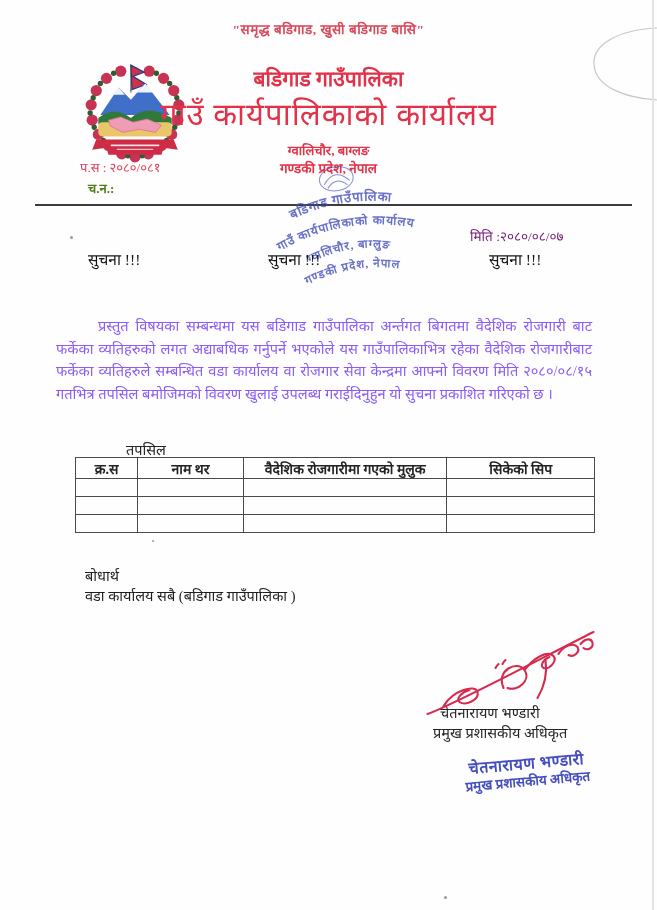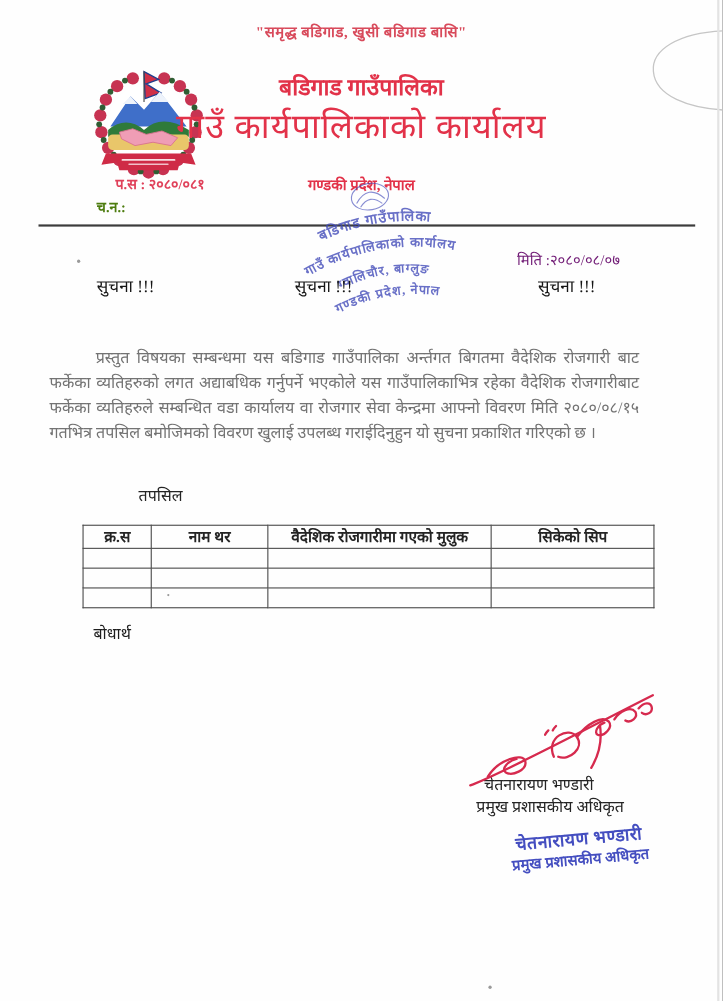--- a/index.html
+++ b/index.html
@@ -10,36 +10,36 @@
     color:#1e1e1e;
   }
   .abs{position:absolute;}
   .centered{left:0;width:657px;text-align:center;}
   
   .slogan{top:20px;font-size:13.5px;font-weight:600;color:#d84a5b;letter-spacing:.5px;}
   .muni-name{top:64px;font-size:21px;font-weight:700;color:#e23249;}
   .office-name{top:92px;font-size:31px;font-weight:500;color:#e23249;letter-spacing:1px;}
   .addr1{top:141px;font-size:13px;font-weight:700;color:#e23249;}
   .addr2{top:159px;font-size:13.5px;font-weight:700;color:#e23249;}
-  .refno{left:105px;top:158px;font-size:13px;font-weight:700;color:#e0415a;}
+  .refno{left:80px;top:158px;font-size:13px;font-weight:400;color:#e0415a;}
   .chano{left:88px;top:179px;font-size:13px;font-weight:700;color:#4d7c0f;}
   .rule{left:35px;top:204px;width:597px;height:2px;background:#3c3c3c;}
   
   .round-stamp{left:250px;top:158px;transform:rotate(-10deg);opacity:.78;z-index:5;}
   
   .date-line{left:470px;top:227px;font-size:13.5px;color:#701a75;}
   .notice-word{top:248px;font-size:15.5px;font-weight:400;color:#151515;}
   .nw-left{left:88px;} .nw-center{left:268px;z-index:6;} .nw-right{left:489px;}
   .subject{top:293px;font-size:15px;font-weight:600;}
-  .body-par{left:45px;top:315px;width:536px;font-size:14.6px;line-height:22.6px;
-    text-align:justify;text-indent:42px;color:#737373;}
+  .body-par{left:56px;top:315px;width:536px;font-size:14.6px;line-height:22.6px;
+    text-align:justify;text-indent:42px;color:#8b5cf6;}
   
   .tapasil{left:85px;top:439px;font-size:14.5px;color:#242424;margin-left:41px;}
   table.sched{position:absolute;left:75px;top:457px;width:520px;border-collapse:collapse;
-    font-size:14px;color:#242424;margin-top:20px;}
+    font-size:14px;color:#242424;}
   table.sched th,table.sched td{border:1px solid #4a4a4a;padding:0 4px;font-weight:600;}
   table.sched th{height:20px;text-align:center;}
   table.sched td{height:17px;}
   .col-sn{width:56px;} .col-name{width:104px;} .col-country{width:208px;} .col-skill{width:148px;}
   
   .cc-label{left:85px;top:565px;font-size:14.5px;}
   .cc-to{left:85px;top:585px;font-size:14.5px;}
   
   .sig-svg{left:423px;top:626px;z-index:4;}
   .sig-name{left:440px;top:702px;font-size:14.5px;color:#242424;}
@@ -118,20 +118,21 @@
 
     <path d="M12,78 L88,78 L92,88 L78,86 L76,93 L24,93 L22,86 L8,88 Z" fill="#cf2b46"></path>
     <g fill="#ffffff">
       <rect x="26" y="83" width="48" height="1.6" rx="0.8" opacity="0.85"></rect>
       <rect x="32" y="87" width="36" height="1.3" rx="0.6" opacity="0.7"></rect>
     </g>
   </svg>
 
   <div class="abs centered muni-name">बडिगाड गाउँपालिका</div>
   <div class="abs centered office-name">गाउँ कार्यपालिकाको कार्यालय</div>
+  <div class="abs centered addr1">ग्वालिचौर, बाग्लङ</div>
   <div class="abs centered addr2">गण्डकी प्रदेश, नेपाल</div>
   <div class="abs refno">प.स : २०८०/०८१</div>
   <div class="abs chano">च.न.:</div>
 
   <div class="abs rule"></div>
 
   <svg class="abs round-stamp" width="190" height="140" viewBox="0 0 190 140">
     <defs>
       <path id="arcA" d="M8,66 Q95,24 182,66"></path>
       <path id="arcB" d="M6,90 Q95,48 184,90"></path>
@@ -184,20 +185,21 @@
       <tr>
           <td></td>
           <td></td>
           <td></td>
           <td></td>
         </tr>
     </tbody>
   </table>
 
   <div class="abs cc-label">बोधार्थ</div>
+  <div class="abs cc-to">वडा कार्यालय सबै (बडिगाड गाउँपालिका )</div>
 
   <svg class="abs sig-svg" width="180" height="95" viewBox="0 0 175 95">
     <g stroke="#d62a4e" stroke-width="2.1" fill="none" stroke-linecap="round">
       <path d="M2,88 C30,78 120,30 168,6"></path>
       <path d="M18,80 C28,64 50,58 52,66 C54,74 40,80 34,76 C30,73 36,66 44,64"></path>
       <path d="M78,62 C70,44 92,34 99,44 C106,54 92,66 82,62"></path>
       <path d="M99,44 C108,32 122,24 128,30 C132,35 124,44 118,42 C114,40 118,33 124,31"></path>
       <path d="M133,28 C138,20 148,16 152,21 C155,26 148,32 143,29"></path>
       <path d="M155,18 C160,12 166,12 167,17 C168,22 162,25 158,22"></path>
       <path d="M120,34 C122,48 118,62 112,72"></path>

